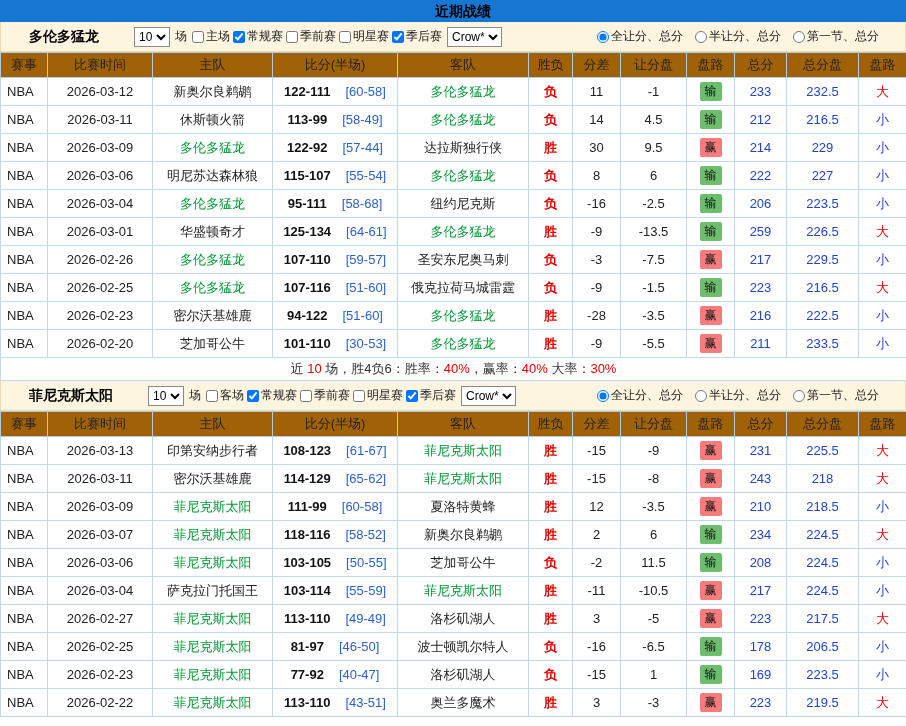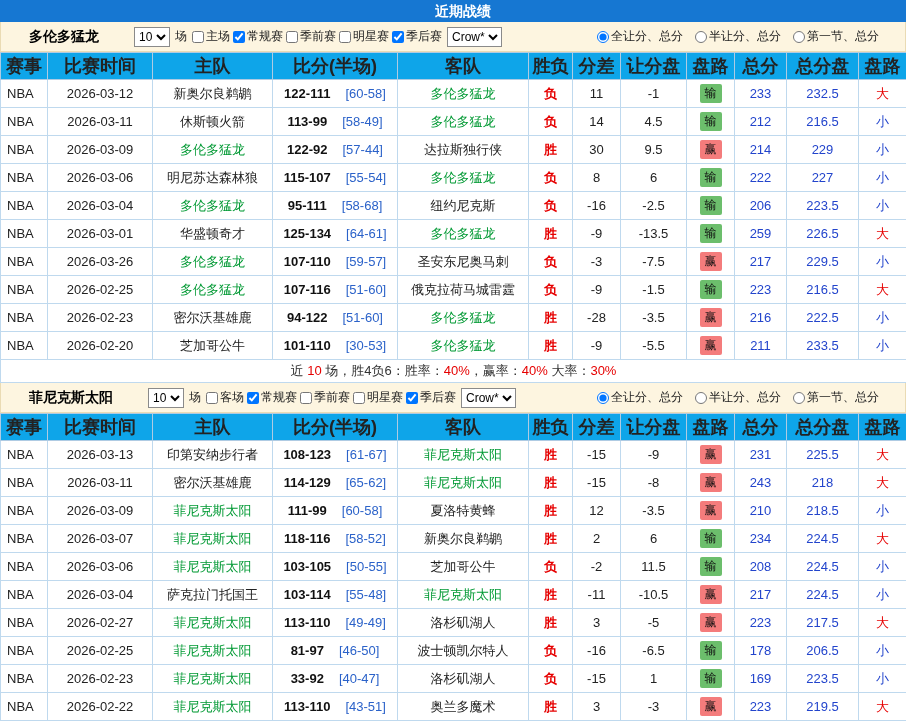--- a/index.html
+++ b/index.html
@@ -4,43 +4,43 @@
 <style>
   * { box-sizing: border-box; }
   html, body { margin: 0; padding: 0; }
   body {
     width: 906px; height: 726px; overflow: hidden;
     background: #fff; color: #222;
     font-family: "Liberation Sans", "DejaVu Sans", sans-serif;
     font-size: 13px;
   }
   .top-bar {
-    background: #1677D2; color: #ffffff; font-weight: bold;
+    background: #1677D2; color: #000000; font-weight: bold;
     height: 22px; line-height: 22px; text-align: center; font-size: 14px; padding-left: 20px;
   }
   .section-header {
     background: #FDF5E0; border: 1px solid #EADBB4; border-top: none;
     height: 30px; display: flex; align-items: center;
     padding: 0 14px 0 28px; gap: 5px;
   }
   .team-name { font-weight: bold; font-size: 14px; color: #000; margin-right: 30px; }
   .section-header select {
     font-size: 12px; height: 20px; border: 1px solid #8A8A8A; background: #fff;
     font-family: "Liberation Sans", sans-serif;
   }
   .ctrl-label { font-size: 12px; }
   .chk-group, .radio-group { display: flex; align-items: center; }
   .chk-group { gap: 3px; }
   .chk, .rad { display: inline-flex; align-items: center; font-size: 12px; cursor: pointer; }
   .chk input, .rad input { width: 12px; height: 12px; margin: 0 2px 0 0; }
   .radio-group { margin-left: auto; gap: 12px; padding-right: 12px; }
   table { border-collapse: collapse; width: 906px; table-layout: fixed; }
   th {
-    background: #0ea5e9; border: 1px solid #AFCBE3;
-    height: 25px; font-size: 18px; font-weight: bold; color: #222;
+    background: #a16207; border: 1px solid #AFCBE3;
+    height: 25px; font-size: 13px; font-weight: normal; color: #222;
     white-space: nowrap; overflow: hidden;
   }
   td {
     border: 1px solid #BFD9EE; height: 28px; text-align: center;
     font-size: 13px; padding: 0 2px; white-space: nowrap; overflow: hidden;
   }
   td.league { text-align: left; padding-left: 6px; }
   .team-focus { color: #009933; }
   .score { font-weight: bold; color: #111; }
   .half { color: #2B62C9; margin-left: 15px; }
@@ -217,21 +217,21 @@
     <td><span class="result">胜</span></td>
     <td>-9</td>
     <td>-13.5</td>
     <td><span class="chip chip-lose">输</span></td>
     <td class="blue">259</td>
     <td class="blue">226.5</td>
     <td><span class="ou da">大</span></td>
   </tr>
       <tr>
     <td class="league">NBA</td>
-    <td>2026-03-26</td>
+    <td>2026-02-26</td>
     <td class="team-focus">多伦多猛龙</td>
     <td><span class="score">107-110</span><span class="half">[59-57]</span></td>
     <td>圣安东尼奥马刺</td>
     <td><span class="result">负</span></td>
     <td>-3</td>
     <td>-7.5</td>
     <td><span class="chip chip-win">赢</span></td>
     <td class="blue">217</td>
     <td class="blue">229.5</td>
     <td><span class="ou xiao">小</span></td>
@@ -434,21 +434,21 @@
     <td>11.5</td>
     <td><span class="chip chip-lose">输</span></td>
     <td class="blue">208</td>
     <td class="blue">224.5</td>
     <td><span class="ou xiao">小</span></td>
   </tr>
       <tr>
     <td class="league">NBA</td>
     <td>2026-03-04</td>
     <td>萨克拉门托国王</td>
-    <td><span class="score">103-114</span><span class="half">[55-48]</span></td>
+    <td><span class="score">103-114</span><span class="half">[55-59]</span></td>
     <td class="team-focus">菲尼克斯太阳</td>
     <td><span class="result">胜</span></td>
     <td>-11</td>
     <td>-10.5</td>
     <td><span class="chip chip-win">赢</span></td>
     <td class="blue">217</td>
     <td class="blue">224.5</td>
     <td><span class="ou xiao">小</span></td>
   </tr>
       <tr>
@@ -476,21 +476,21 @@
     <td>-6.5</td>
     <td><span class="chip chip-lose">输</span></td>
     <td class="blue">178</td>
     <td class="blue">206.5</td>
     <td><span class="ou xiao">小</span></td>
   </tr>
       <tr>
     <td class="league">NBA</td>
     <td>2026-02-23</td>
     <td class="team-focus">菲尼克斯太阳</td>
-    <td><span class="score">33-92</span><span class="half">[40-47]</span></td>
+    <td><span class="score">77-92</span><span class="half">[40-47]</span></td>
     <td>洛杉矶湖人</td>
     <td><span class="result">负</span></td>
     <td>-15</td>
     <td>1</td>
     <td><span class="chip chip-lose">输</span></td>
     <td class="blue">169</td>
     <td class="blue">223.5</td>
     <td><span class="ou xiao">小</span></td>
   </tr>
       <tr>

